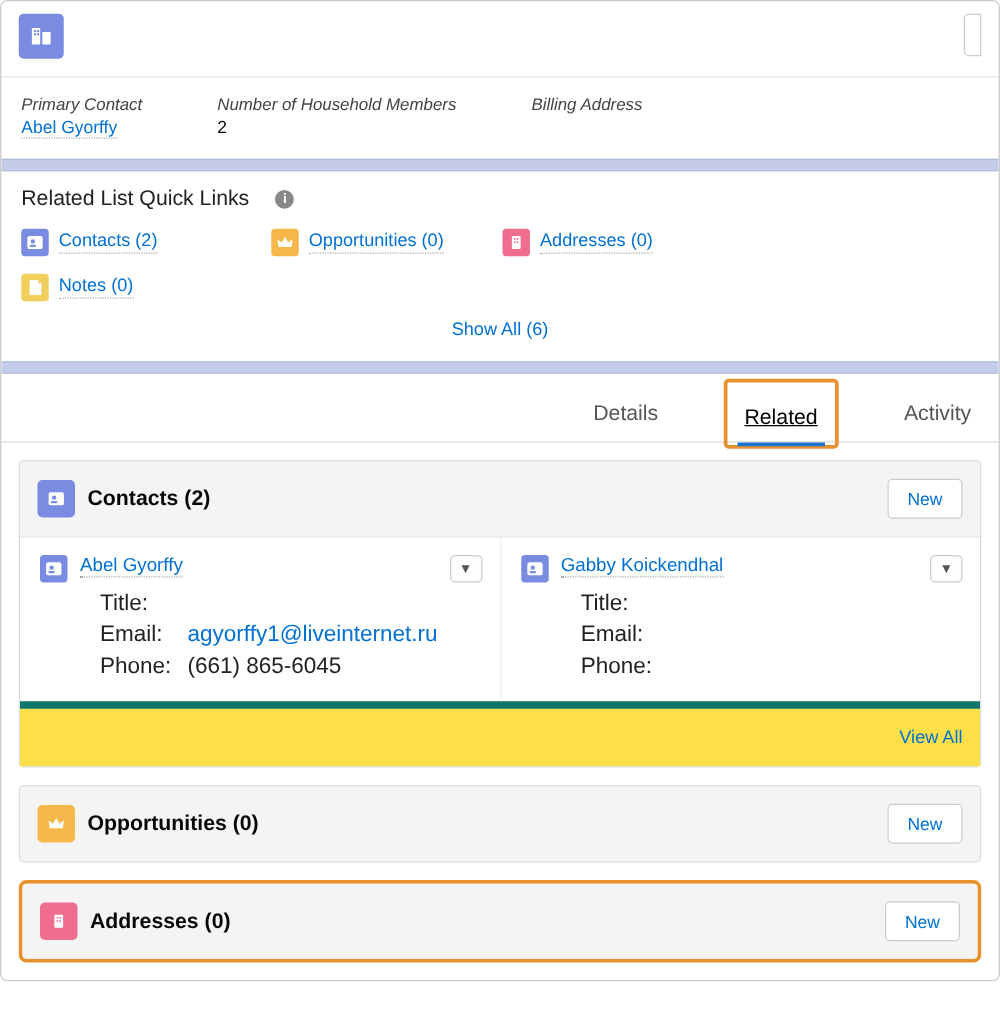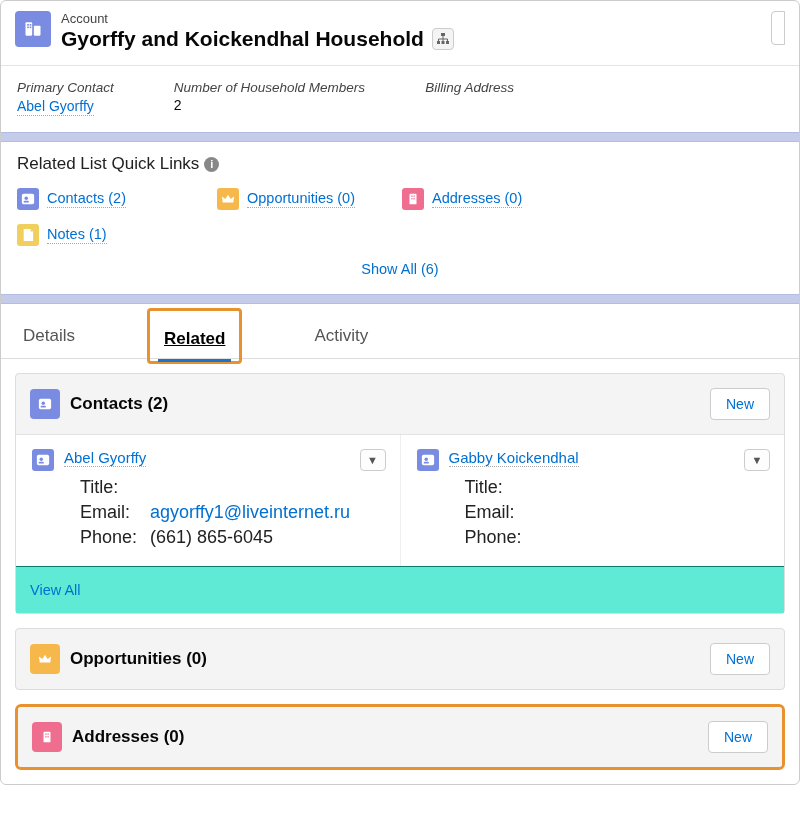--- a/index.html
+++ b/index.html
@@ -64,46 +64,46 @@
   .hl-field .hl-val-link {
     color:#0070d2; font-size:14px;
     border-bottom:1px dotted #aaa; padding-bottom:1px; display:inline-block;
   }
   .hl-field .hl-val { font-size:14px; }
 
   .band { height:10px; background:#c4ccea; border-top:1px solid #b3bde0; border-bottom:1px solid #b3bde0; }
 
   
   .quick-links { padding:12px 16px 10px 16px; }
-  .ql-title { font-size:17px; color:#222; display:flex; align-items:center; gap:5px; margin-bottom:14px; }
+  .ql-title { font-size:17px; color:#222; display:flex; align-items:center; gap:21px; margin-bottom:14px; }
   .info-dot {
     width:15px; height:15px; border-radius:50%; background:#888;
     color:#fff; font-size:11px; font-weight:700;
     display:inline-flex; align-items:center; justify-content:center;
   }
   .ql-grid {
     display:grid; grid-template-columns: 200px 185px 200px; gap:14px 0;
   }
   .ql-item { display:flex; align-items:center; gap:8px; }
   .ql-link {
     color:#0070d2; font-size:14.5px; border-bottom:1px dotted #aaa; padding-bottom:1px;
   }
   .show-all { text-align:center; margin:14px 0 6px; }
   .show-all a { color:#0070d2; font-size:14.5px; text-decoration:none; }
 
   
   .tabs {
-    display:flex; gap:68px; padding:0 18px; border-bottom:1px solid #ddd;
-    margin-top:4px; align-items:flex-end;
+    display:flex; gap:48px; padding:0 18px; border-bottom:1px solid #ddd;
+    margin-top:4px; align-items:flex-end;justify-content:flex-end;
   }
   .tab {
     padding:16px 4px 12px; font-size:17px; color:#555; position:relative;
   }
   .tab.active {
-    font-weight:700; color:#000; text-decoration:underline;
+    font-weight:400; color:#000; text-decoration:underline;
   }
   .tab.active::after {
     content:""; position:absolute; left:-2px; right:-2px; bottom:-1px;
     height:3px; background:#1b73d0;
   }
   .tab-highlight {
     position:relative; padding:2px 10px 0 10px;
     border:3px solid #e8912f; border-radius:4px;
     margin-bottom:-6px;
   }
@@ -138,21 +138,21 @@
   }
   .contact-fields .row { display:flex; font-size:18px; color:#222; margin:4px 16px; }
   .contact-fields .row .flabel { width:70px; color:#222; }
   .contact-fields .row .fval-link { color:#0070d2;text-align:center; }
   .cc-menu {
     position:absolute; top:14px; right:14px;
     width:26px; height:22px; border:1px solid #ccc; border-radius:4px;
     background:#fdfdfd; display:flex; align-items:center; justify-content:center;
     font-size:11px; color:#555;
   }
-  .view-all { text-align:left; padding:14px; background:#5eead4; border-top:1px solid #0f766e; }
+  .view-all { text-align:right; padding:14px; background:#fde047; border-top:6px solid #0f766e; }
   .view-all a { color:#0070d2; font-size:14.5px; text-decoration:none; }
 
   .card-highlight {
     border:3px solid #e8912f; border-radius:6px;
   }
   .card-highlight .card { border:none; }
 
   
   .svg-account { width:20px; height:20px; }
   .svg-contact { width:14px; height:14px; }
@@ -169,35 +169,20 @@
   <div class="icon-box bg-purple">
     <svg class="svg-account" viewBox="0 0 24 24">
         <rect x="3" y="4" width="8" height="16" rx="1"></rect>
         <rect x="13" y="8" width="8" height="12" rx="1"></rect>
         <rect x="5" y="6" width="2" height="2" fill="#7a8be2"></rect>
         <rect x="8" y="6" width="2" height="2" fill="#7a8be2"></rect>
         <rect x="5" y="9" width="2" height="2" fill="#7a8be2"></rect>
         <rect x="8" y="9" width="2" height="2" fill="#7a8be2"></rect>
       </svg>
   </div>
-  <div class="title-wrap">
-    <div class="obj-label">Account</div>
-    <div class="obj-name">
-      <span>Gyorffy and Koickendhal Household</span>
-      <span class="hier-btn">
-        <svg width="12" height="12" viewBox="0 0 12 12">
-            <rect x="4" y="0" width="4" height="3" fill="#666"></rect>
-            <rect x="0" y="8" width="3" height="3" fill="#666"></rect>
-            <rect x="4.5" y="8" width="3" height="3" fill="#666"></rect>
-            <rect x="9" y="8" width="3" height="3" fill="#666"></rect>
-            <path d="M6 3 V6 M1.5 8 V6 H10.5 V8 M6 6 V8" stroke="#666" stroke-width="1" fill="none"></path>
-          </svg>
-      </span>
-    </div>
-  </div>
   <div class="header-action-stub"></div>
 </div>
 
 <div class="highlights">
   <div class="hl-field">
     <div class="hl-label">Primary Contact</div>
     <a class="hl-val-link">Abel Gyorffy</a>
   </div>
   <div class="hl-field">
     <div class="hl-label">Number of Household Members</div>
@@ -247,21 +232,21 @@
         </span>
       <span class="ql-link">Addresses (0)</span>
     </div>
     <div class="ql-item">
       <span class="icon-sm bg-yellow">
           <svg class="svg-note" viewBox="0 0 14 16">
             <path d="M2 1h8l3 3v11H2z"></path>
             <path d="M10 1v3h3" fill="#f0cf5c"></path>
           </svg>
         </span>
-      <span class="ql-link">Notes (1)</span>
+      <span class="ql-link">Notes (0)</span>
     </div>
   </div>
   <div class="show-all"><a>Show All (6)</a></div>
 </div>
 
 <div class="band"></div>
 
 <div class="tabs">
   <div class="tab">Details</div>
   <div class="tab-highlight">

